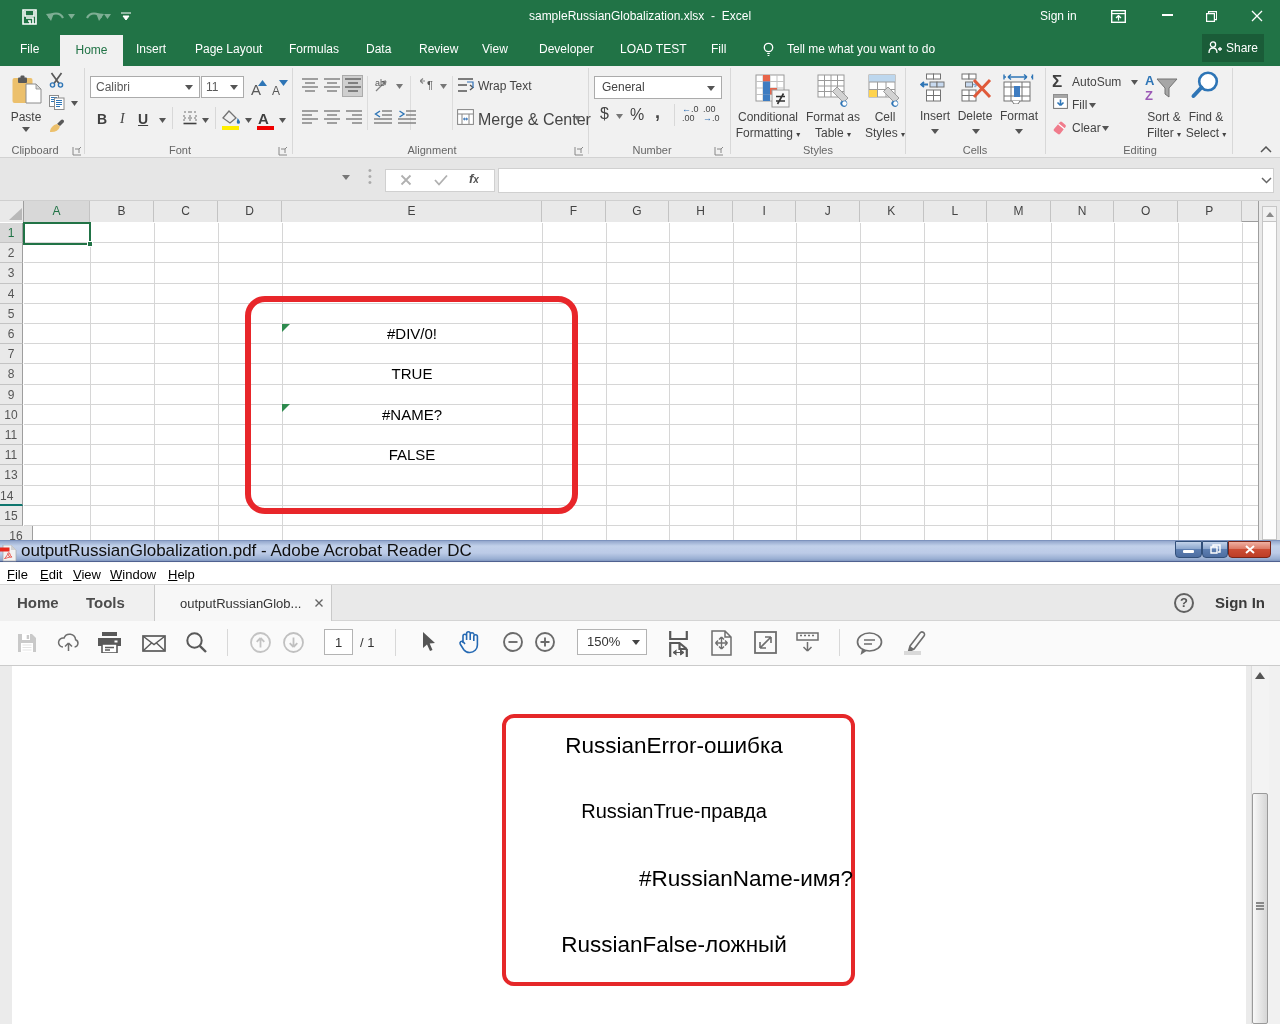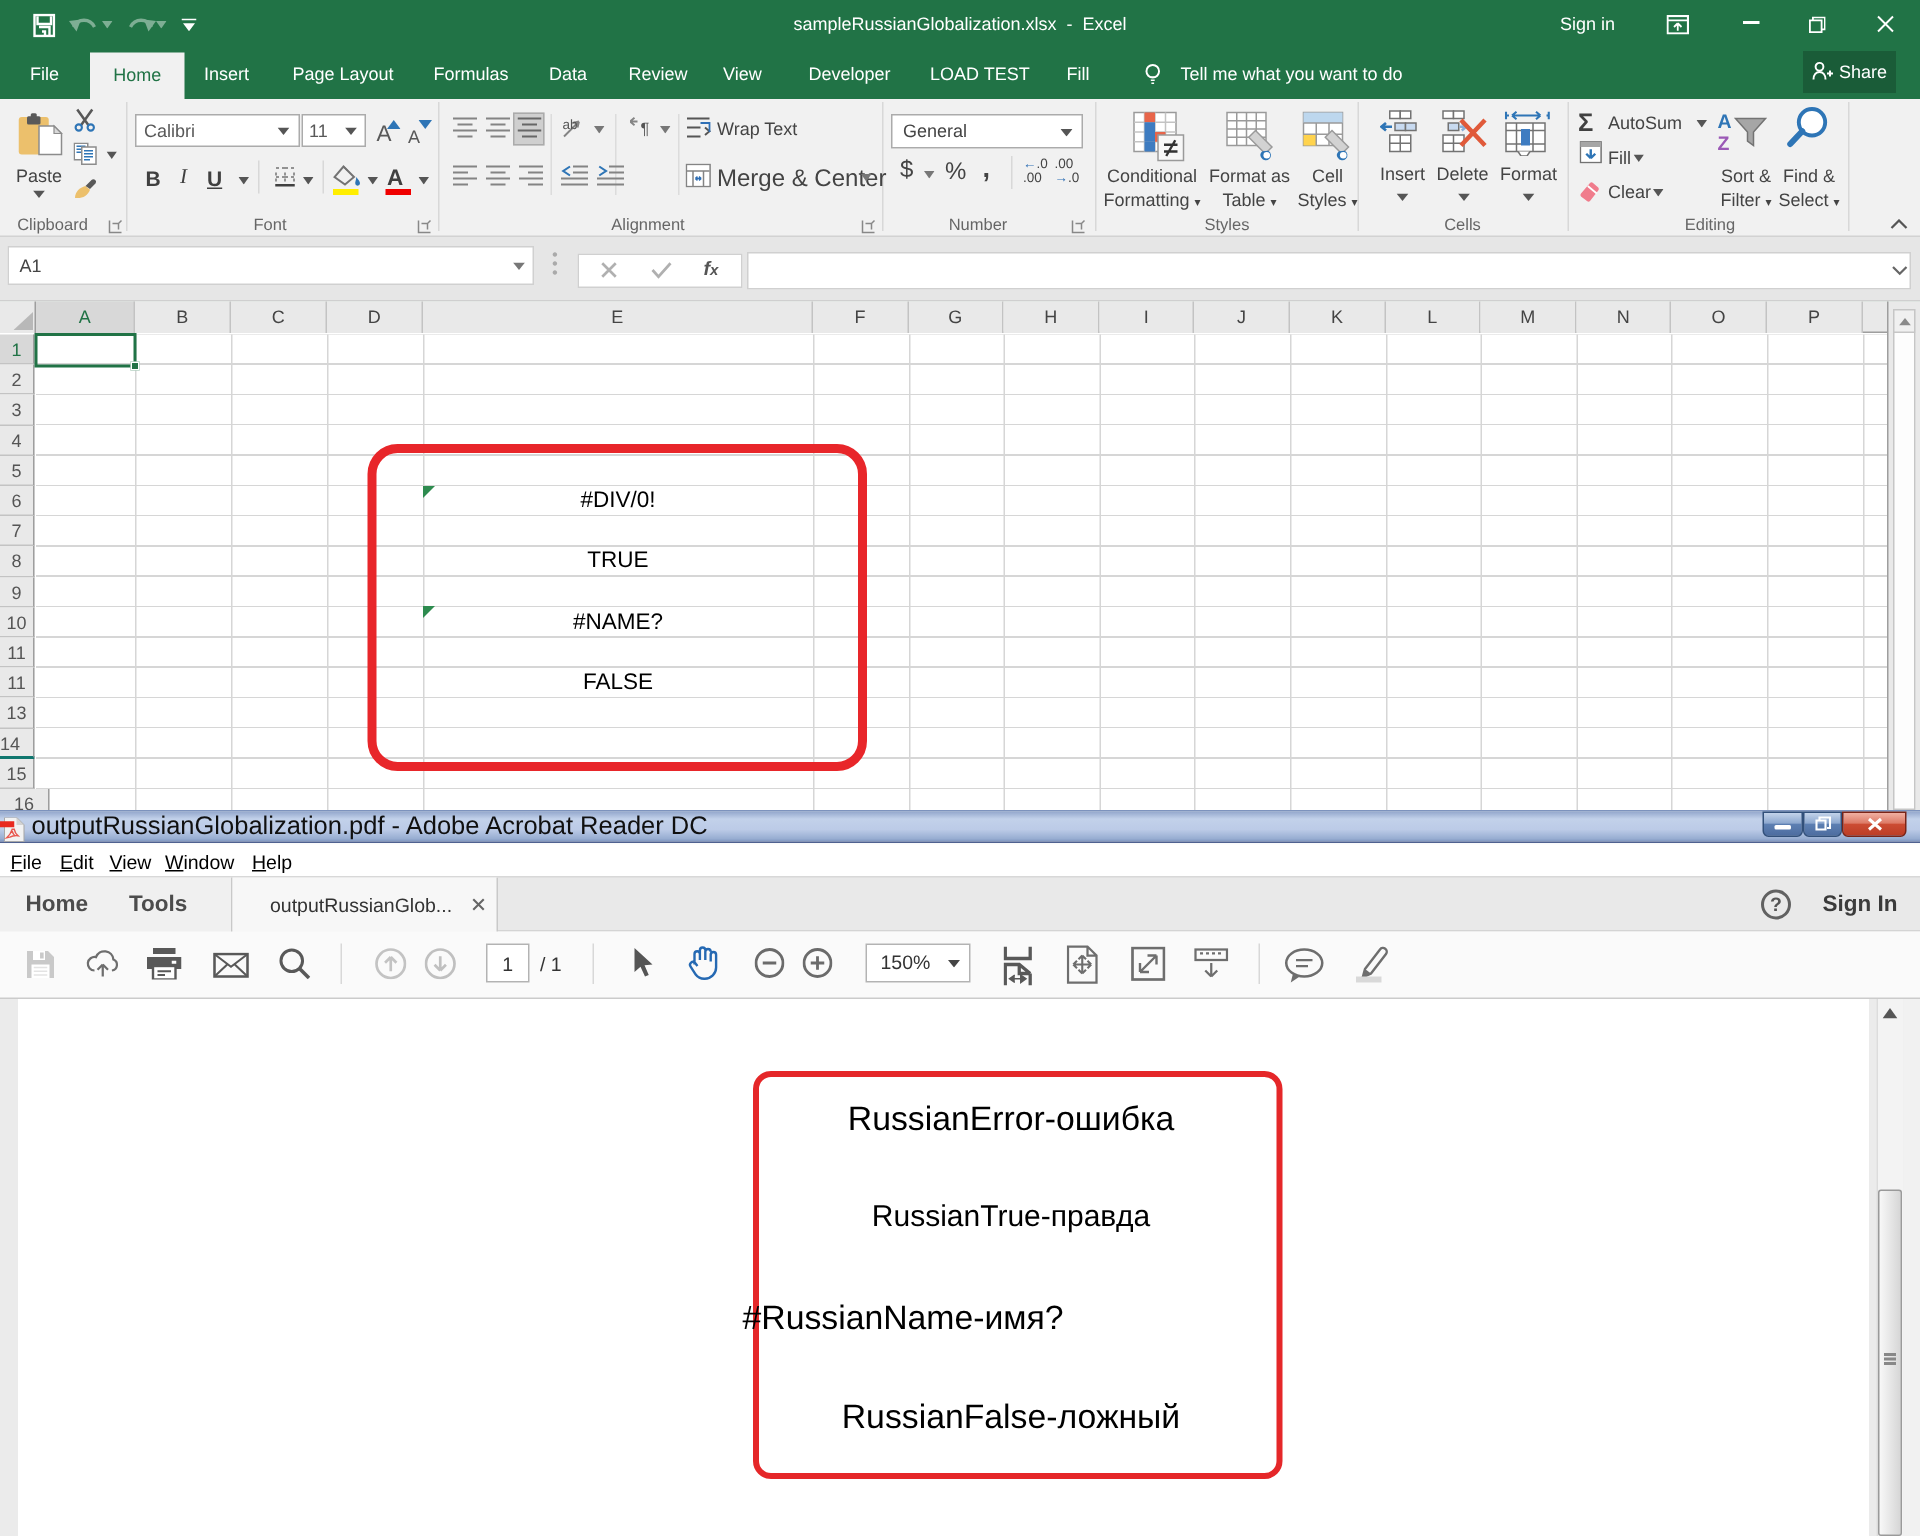--- a/index.html
+++ b/index.html
@@ -365,21 +365,20 @@
         <circle cx="18" cy="10.5" r="8.8" fill="#fff" stroke="#2e75b6" stroke-width="2.6"></circle>
         <path d="M11.5 16.5 L3.5 25" stroke="#2e75b6" stroke-width="4" stroke-linecap="round"></path>
       </svg>
     <div class="ab" style="left:1178px;top:44px;width:56px;text-align:center;font-size:12px;line-height:15.5px">Find &amp;<br>Select <span style="font-size:8px">▾</span></div>
     <div class="gsep" style="left:1232px"></div>
     <svg class="ab" style="left:1260px;top:80px" width="12" height="7" viewBox="0 0 12 7">
         <path d="M1 6 L6 1 L11 6" stroke="#555" fill="none" stroke-width="1.5"></path>
       </svg>
   </div>
   <div id="xl-formula">
-    <div class="ab" style="left:5px;top:6px;width:351px;height:26px;background:#fff;border:1px solid #d0d0d0;font-size:12px;color:#444;line-height:24px;padding-left:7px">A1</div>
     <svg class="ab" style="left:342px;top:17px" width="8" height="5" viewBox="0 0 8 5">
         <path d="M0 0 h8 l-4 5 z" fill="#777"></path>
       </svg>
     <div class="ab" style="left:368px;top:9px;color:#aaa;font-size:11px;line-height:6px">•<br>•<br>•</div>
     <div class="ab" style="left:385px;top:11px;width:110px;height:23px;background:#fff;border:1px solid #d0d0d0"></div>
     <svg class="ab" style="left:400px;top:16px" width="12" height="12" viewBox="0 0 12 12">
         <path d="M1.5 1.5 L10.5 10.5 M10.5 1.5 L1.5 10.5" stroke="#b0b0b0" stroke-width="1.8"></path>
       </svg>
     <svg class="ab" style="left:434px;top:16px" width="14" height="12" viewBox="0 0 14 12">
         <path d="M1 6 L5 10.5 L13 1.5" stroke="#b0b0b0" stroke-width="1.8" fill="none"></path>
@@ -600,21 +599,21 @@
         <path d="M12 16 L22 3 a2.5 2.5 0 0 1 4 3 L16 19 l-5.5 2.5 z" fill="none" stroke="#6e6e6e" stroke-width="1.6"></path>
         <path d="M12 16 l4 3 l-5.5 2.5 z" fill="#6e6e6e"></path>
         <rect x="6" y="21" width="17" height="4" fill="#d9d9d9"></rect>
       </svg>
   </div>
   <div id="ac-doc" style="position:absolute;left:0;top:126px;width:1280px;height:358px;background:#ebebeb">
     <div class="ab" style="left:12px;top:0;width:1234px;height:358px;background:#fff"></div>
     <div class="ab" style="left:502px;top:48px;width:353px;height:272px;border:4px solid #e52729;border-radius:12px"></div>
     <div class="ab" style="left:495px;top:67px;width:358px;text-align:center;font-size:22.5px;color:#000">RussianError-ошибка</div>
     <div class="ab" style="left:495px;top:134px;width:358px;text-align:center;font-size:20px;color:#000">RussianTrue-правда</div>
-    <div class="ab" style="left:495px;top:200px;width:358px;text-align:left;font-size:22.5px;color:#000">#RussianName-имя?</div>
+    <div class="ab" style="left:495px;top:200px;width:358px;text-align:right;font-size:22.5px;color:#000">#RussianName-имя?</div>
     <div class="ab" style="left:495px;top:266px;width:358px;text-align:center;font-size:22.5px;color:#000">RussianFalse-ложный</div>
     <div class="ab" style="left:1251px;top:0;width:18px;height:358px;background:#f3f3f3;border-left:1px solid #dcdcdc"></div>
     <svg class="ab" style="left:1255px;top:6px" width="10" height="7" viewBox="0 0 10 7">
         <path d="M5 0 L10 7 H0 z" fill="#555"></path>
       </svg>
     <div class="ab" style="left:1252px;top:127px;width:16px;height:231px;background:linear-gradient(to right,#f8f8f8,#d6d6d6);border:1px solid #9a9a9a;border-radius:2px"></div>
     <div class="ab" style="left:1256px;top:236px;width:8px;height:1.5px;background:#888"></div>
     <div class="ab" style="left:1256px;top:239px;width:8px;height:1.5px;background:#888"></div>
     <div class="ab" style="left:1256px;top:242px;width:8px;height:1.5px;background:#888"></div>
     <div class="ab" style="left:1269px;top:0;width:11px;height:358px;background:#f1f1f1"></div>

